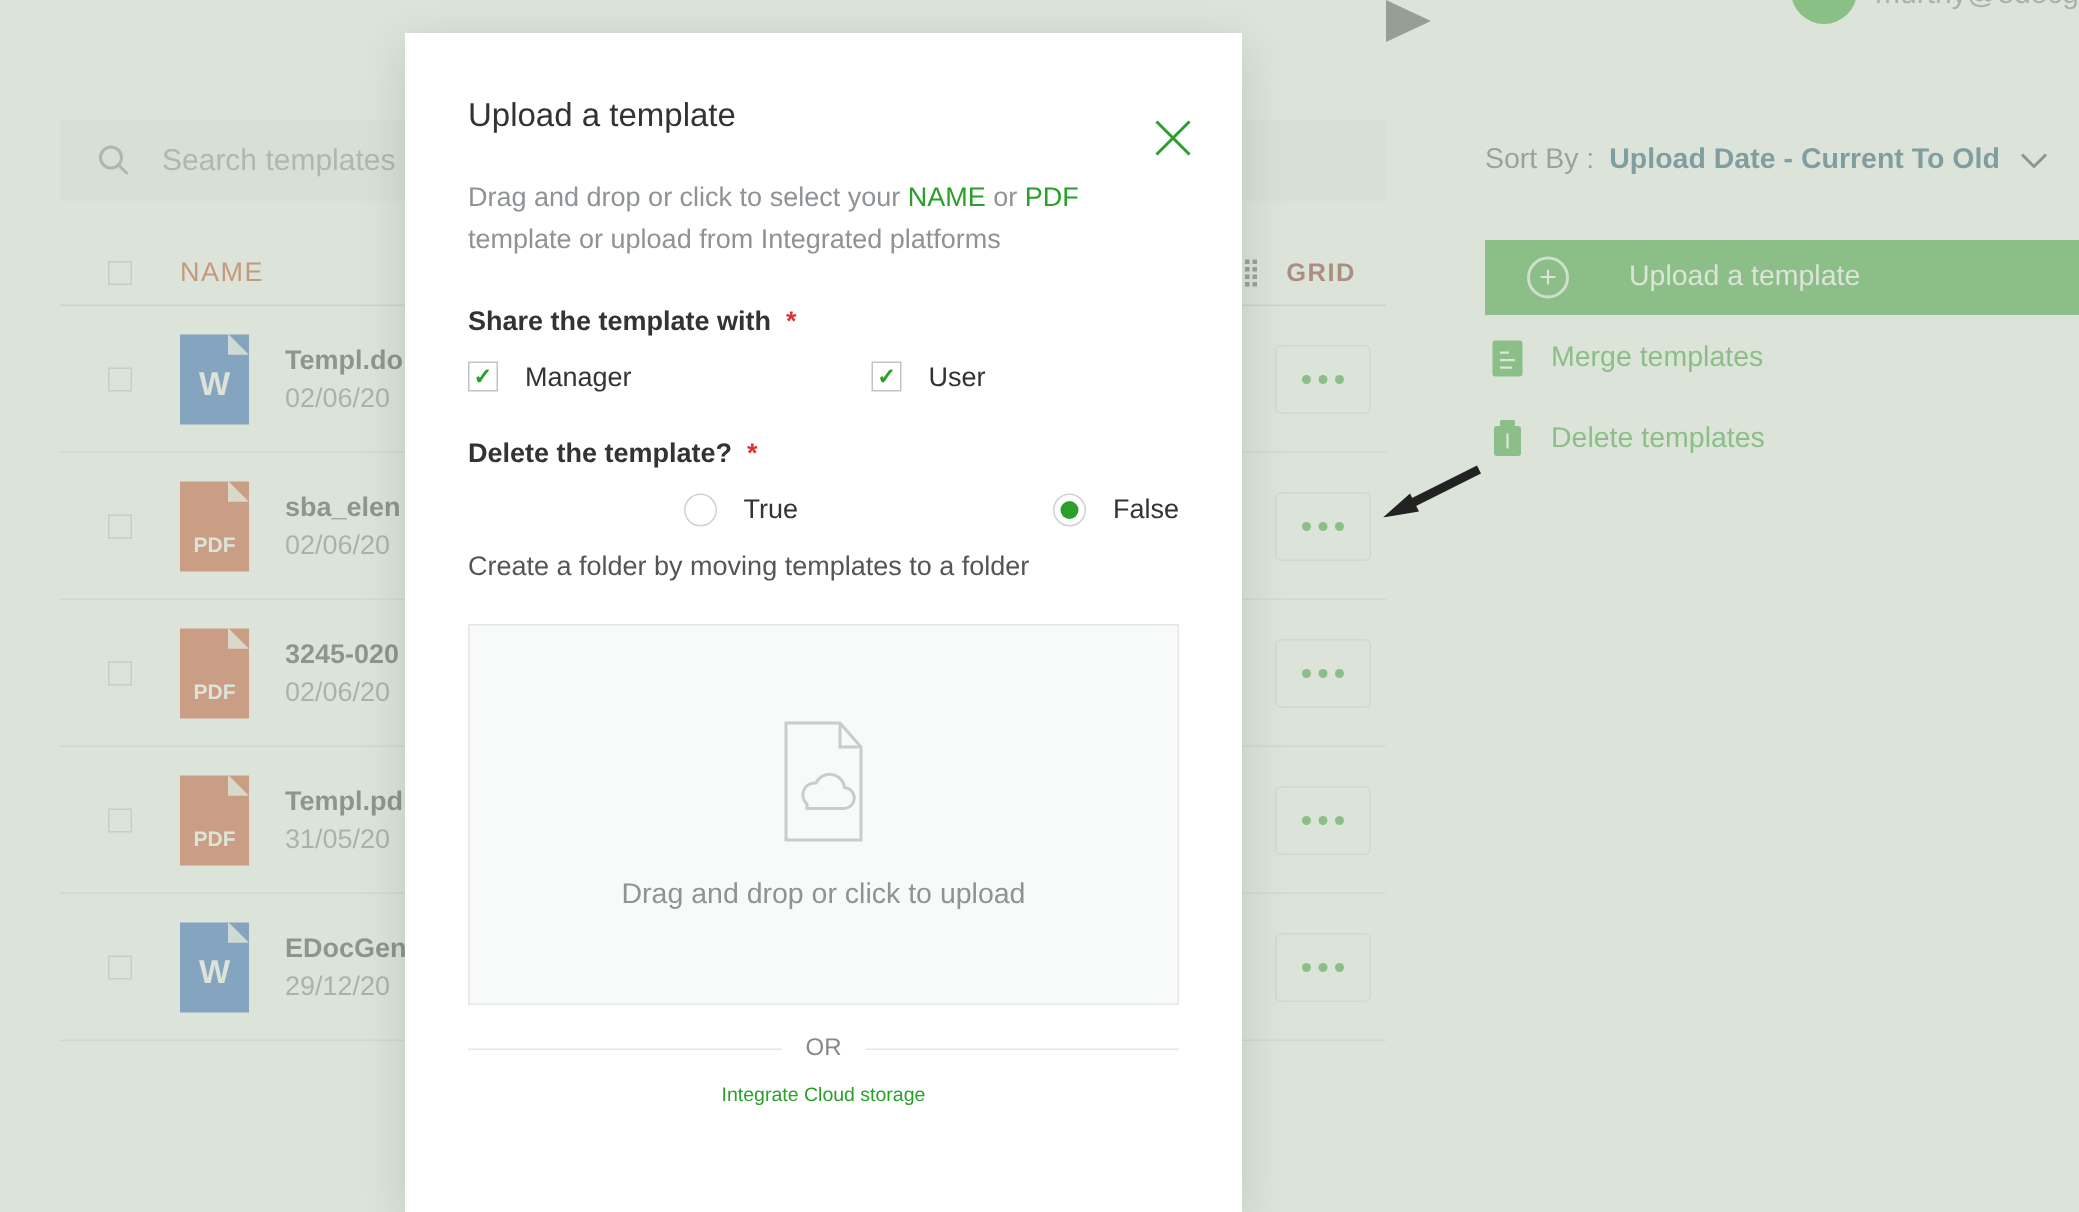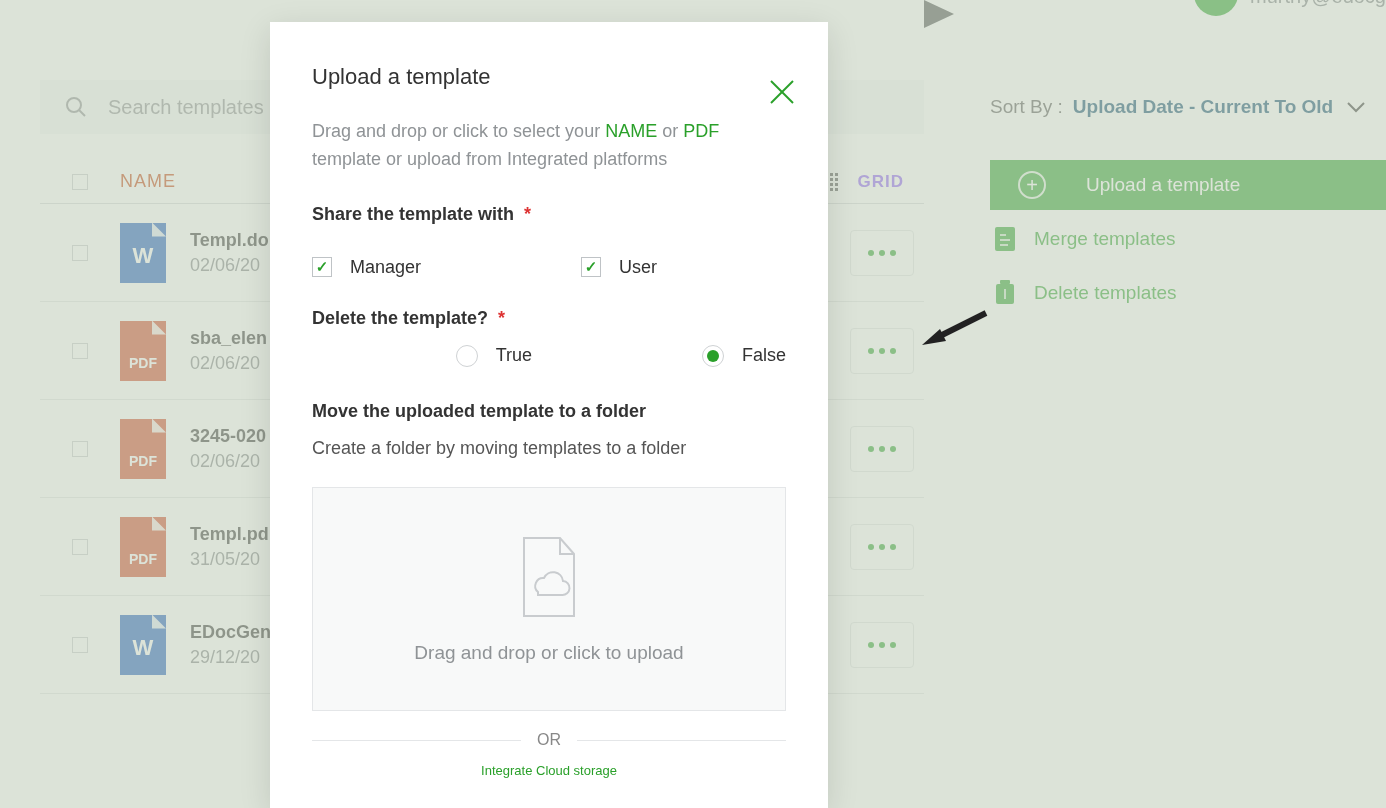--- a/index.html
+++ b/index.html
@@ -19,21 +19,21 @@
   .search-bar input::placeholder { color:#8c8f92; }
 
   .sort-area { position:absolute; top:80px; left:990px; right:0; height:54px; display:flex; align-items:center; gap:10px; font-size:19px; color:#555; }
   .sort-value { color:#0c4a6e; font-weight:600; }
   .sort-chevron { margin-left:auto; margin-right:20px; }
 
   
   .table-header { position:absolute; top:160px; left:40px; width:884px; height:44px; border-bottom:1px solid #d5d7d9; display:flex; align-items:center; }
   .th-check { width:80px; display:flex; justify-content:center; }
   .th-name { font-size:18px; font-weight:400; color:#c2410c; letter-spacing:1px; }
-  .grid-toggle { margin-left:auto; display:flex; align-items:center; gap:20px; font-size:17px; font-weight:700; color:#8b5cf6; letter-spacing:1px; margin-right:20px;justify-content:center;}
+  .grid-toggle { margin-left:auto; display:flex; align-items:center; gap:20px; font-size:17px; font-weight:700; color:#7f1d1d; letter-spacing:1px; margin-right:20px;justify-content:center;}
 
   
   .rows { position:absolute; top:204px; left:40px; width:884px; }
   .row { height:98px; border-bottom:1px solid #e2e4e5; display:flex; align-items:center; }
   .row .chk { width:80px; display:flex; justify-content:center; }
   .chkbox { width:16px; height:16px; border:1px solid #c8cbce; background:#fff; }
   .file-icon { width:46px; height:60px; margin-right:24px; position:relative; }
   .file-icon .fold { position:absolute; top:0; right:0; width:14px; height:14px; background:rgba(255,255,255,0.85); clip-path: polygon(0 0, 100% 100%, 0 100%); }
   .file-icon.word { background:#185abd; }
   .file-icon.pdf  { background:#d04726; }
@@ -57,30 +57,30 @@
   .scrim { position:absolute; inset:0; background:rgba(198,210,192,0.62); }
 
   
   .modal { position:absolute; top:22px; left:270px; width:558px; background:#fff; box-shadow:0 8px 30px rgba(0,0,0,0.12); height:786px; padding:42px 42px 0 42px;}
   .modal-title { font-size:22px; color:#333; }
   .close-x { position:absolute; top:56px; right:32px; cursor:pointer;}
   .modal-sub { margin-top:28px; font-size:18px; color:#8f9396; line-height:1.55;}
   .modal-sub .lnk { color:#2aa02a; }
   .section-label { margin-top:30px; font-size:18px; color:#333; font-weight:600;}
   .section-label .req { color:#d33; margin-left:10px;}
-  .chk-row { display:flex; gap:160px; margin-top:32px; }
+  .chk-row { display:flex; gap:160px; margin-top:16px; }
   .chk-item { display:flex; align-items:center; gap:18px; font-size:18px; color:#333;}
   .chk-sq { width:20px; height:20px; border:1px solid #bfc3c6; display:flex; align-items:center; justify-content:center;}
   .chk-sq.checked::after { content:'✓'; color:#2aa02a; font-size:15px; font-weight:bold;}
   .radio-row { display:flex; gap:170px; margin-top:16px;justify-content:flex-end;}
   .radio-item { display:flex; align-items:center; gap:18px; font-size:18px; color:#333;}
   .radio { width:22px; height:22px; border:1px solid #cfd2d4; border-radius:50%; display:flex; align-items:center; justify-content:center;}
   .radio.selected::after { content:''; width:12px; height:12px; border-radius:50%; background:#2aa02a;}
   .folder-note { margin-top:16px; font-size:18px; color:#555; font-weight:400;}
-  .dropzone { margin-top:28px; border:1px solid #e4e6e8; background:#f8f9f9; height:224px; display:flex; flex-direction:column; align-items:center; justify-content:center; gap:20px;}
+  .dropzone { margin-top:28px; border:1px solid #e4e6e8; background:#f8f9f9; height:254px; display:flex; flex-direction:column; align-items:center; justify-content:center; gap:20px;}
   .dz-text { font-size:19px; color:#8f9396;}
   .or-row { position:relative; margin-top:20px; text-align:center; font-size:16px; color:#888;}
   .or-row::before, .or-row::after { content:''; position:absolute; top:50%; width:44%; border-top:1px solid #e4e6e8;}
   .or-row::before { left:0;} .or-row::after { right:0;}
   .integrate { margin-top:14px; text-align:center; font-size:13px; color:#2aa02a;}
 
   
   .anno-arrow { position:absolute; top:287px; left:650px; }
 
   
@@ -308,21 +308,20 @@
       <div class="radio-item">
         <div class="radio"></div>
         <span>True</span>
       </div>
       <div class="radio-item">
         <div class="radio selected"></div>
         <span>False</span>
       </div>
     </div>
 
-    <div class="section-label" style="margin-top:34px;">Move the uploaded template to a folder</div>
     <div class="folder-note">Create a folder by moving templates to a folder</div>
 
     <div class="dropzone">
       <span>
         <svg width="70" height="88" viewBox="0 0 70 88" fill="none" stroke="#c9cccf" stroke-width="2">
           <path d="M10 4 H46 L60 20 V82 H10 Z"></path>
           <path d="M46 4 V20 H60"></path>
           <path d="M24 58 a8 8 0 0 1 6 -14 a10 10 0 0 1 19 3 a7 7 0 0 1 -1 14 H24 Z"></path>
         </svg>
       </span>

